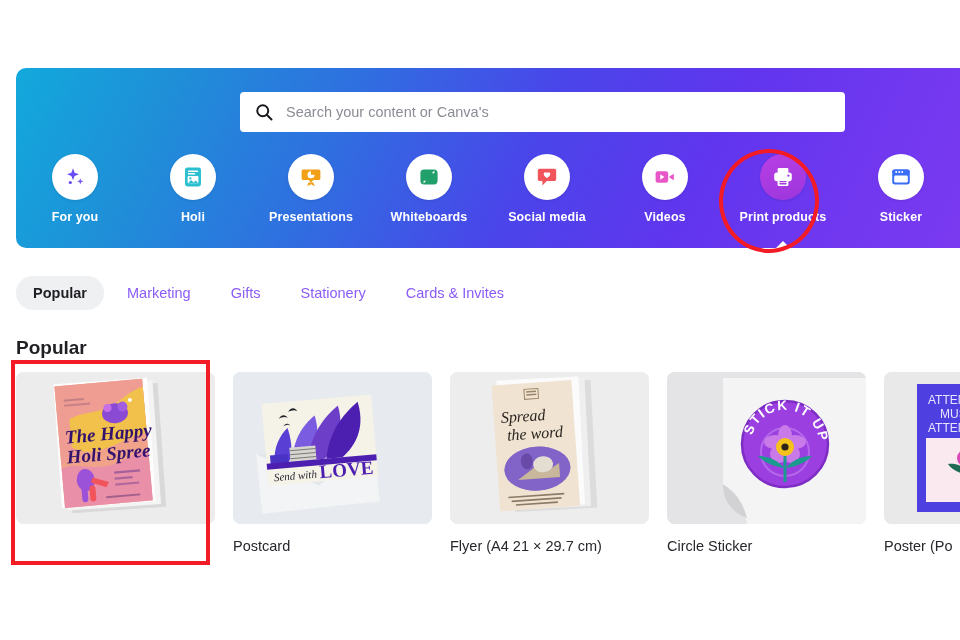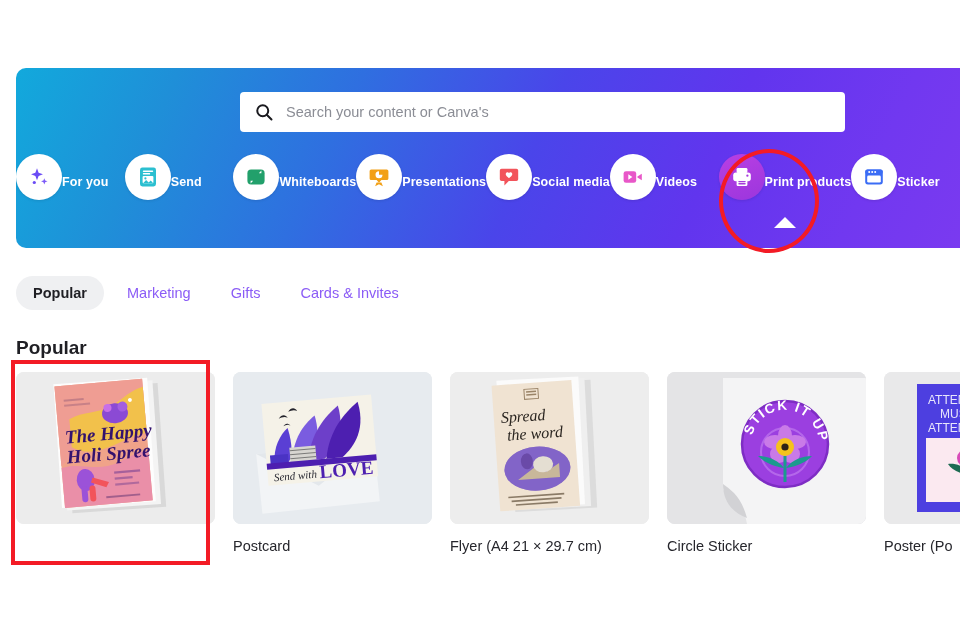--- a/index.html
+++ b/index.html
@@ -36,21 +36,21 @@
   }
   .search-input::placeholder { color: #8b8d95; }
 
   
   .nav-row {
     position: absolute; left: 0; top: 86px;
     width: 944px; height: 94px;
     display: flex; align-items: flex-start;
   }
   .nav-item {
-    flex: 1 1 0; display: flex; flex-direction: row;
+    flex: 1 1 0; display: flex; flex-direction: column;
     align-items: center; cursor: pointer; position: relative;
   }
   .nav-circle {
     width: 46px; height: 46px; border-radius: 50%;
     background: #ffffff;
     display: flex; align-items: center; justify-content: center;
     box-shadow: 0 1px 3px rgba(0,0,0,.10);
   }
   .nav-circle.accent { background: #ab3ce0; background: linear-gradient(160deg,#b93fe3,#9b36dd); }
   .nav-label {
@@ -158,43 +158,43 @@
         <div class="nav-circle">
           <svg viewBox="0 0 24 24" width="24" height="24">
             <rect x="4" y="2.6" width="16" height="18.8" rx="2.4" fill="#2bbfd0"></rect>
             <rect x="6.8" y="5.4" width="10.4" height="1.5" rx=".7" fill="#fff"></rect>
             <rect x="6.8" y="8.1" width="7.4" height="1.5" rx=".7" fill="#fff"></rect>
             <rect x="6.6" y="11" width="10.8" height="7.4" rx="1.1" fill="#fff"></rect>
             <circle cx="9.4" cy="13.4" r="1.1" fill="#2bbfd0"></circle>
             <path d="M6.9 18.4l3.2-3.3 2.5 2.5 2.2-2.1 2.6 2.9z" fill="#2bbfd0"></path>
           </svg>
         </div>
-        <div class="nav-label">Send</div>
+        <div class="nav-label">Holi</div>
+      </div>
+
+      <div class="nav-item">
+        <div class="nav-circle">
+          <svg viewBox="0 0 24 24" width="24" height="24">
+            <path d="M4.2 4.4h15.6a1.6 1.6 0 0 1 1.6 1.6v7.5a1.6 1.6 0 0 1-1.6 1.6h-5.4l-2.4 2.6-2.4-2.6H4.2a1.6 1.6 0 0 1-1.6-1.6V6a1.6 1.6 0 0 1 1.6-1.6z" fill="#f2a017"></path>
+            <path d="M12 6.2a3.5 3.5 0 1 0 3.5 3.5H12z" fill="#fff"></path>
+            <path d="M9.6 17.4l-1.5 3.9 3.9-2.1 3.9 2.1-1.5-3.9z" fill="#f2a017"></path>
+          </svg>
+        </div>
+        <div class="nav-label">Presentations</div>
       </div>
 
       <div class="nav-item">
         <div class="nav-circle">
           <svg viewBox="0 0 24 24" width="24" height="24">
             <rect x="3.4" y="4.6" width="17.2" height="14.8" rx="3.6" fill="#22a06b"></rect>
             <path d="M17.4 5.6l-2.6 2.6 2.6 0z" fill="#fff"></path>
             <path d="M6.6 18.4l2.6-2.6-2.6 0z" fill="#fff"></path>
           </svg>
         </div>
         <div class="nav-label">Whiteboards</div>
-      </div>
-
-      <div class="nav-item">
-        <div class="nav-circle">
-          <svg viewBox="0 0 24 24" width="24" height="24">
-            <path d="M4.2 4.4h15.6a1.6 1.6 0 0 1 1.6 1.6v7.5a1.6 1.6 0 0 1-1.6 1.6h-5.4l-2.4 2.6-2.4-2.6H4.2a1.6 1.6 0 0 1-1.6-1.6V6a1.6 1.6 0 0 1 1.6-1.6z" fill="#f2a017"></path>
-            <path d="M12 6.2a3.5 3.5 0 1 0 3.5 3.5H12z" fill="#fff"></path>
-            <path d="M9.6 17.4l-1.5 3.9 3.9-2.1 3.9 2.1-1.5-3.9z" fill="#f2a017"></path>
-          </svg>
-        </div>
-        <div class="nav-label">Presentations</div>
       </div>
 
       <div class="nav-item">
         <div class="nav-circle">
           <svg viewBox="0 0 24 24" width="24" height="24">
             <path d="M4.6 3.8h14.8a1.8 1.8 0 0 1 1.8 1.8v8.6a1.8 1.8 0 0 1-1.8 1.8h-7.6L7.4 20.4v-4.4H4.6a1.8 1.8 0 0 1-1.8-1.8V5.6a1.8 1.8 0 0 1 1.8-1.8z" fill="#f2545b"></path>
             <path d="M12 13.1s-3.3-2-3.3-4.1a1.85 1.85 0 0 1 3.3-1.1 1.85 1.85 0 0 1 3.3 1.1c0 2.1-3.3 4.1-3.3 4.1z" fill="#fff"></path>
           </svg>
         </div>
         <div class="nav-label">Social media</div>
@@ -242,20 +242,21 @@
 
     </div>
   </div>
 
   <div class="annot-circle"></div>
 
   <div class="tabs">
     <div class="tab active">Popular</div>
     <div class="tab">Marketing</div>
     <div class="tab">Gifts</div>
+    <div class="tab">Stationery</div>
     <div class="tab">Cards &amp; Invites</div>
   </div>
 
   <div class="section-title">Popular</div>
 
   <div class="cards">
 
     <div class="card">
       <div class="thumb bg-invite">
         <svg viewBox="0 0 199 152" width="199" height="152">

